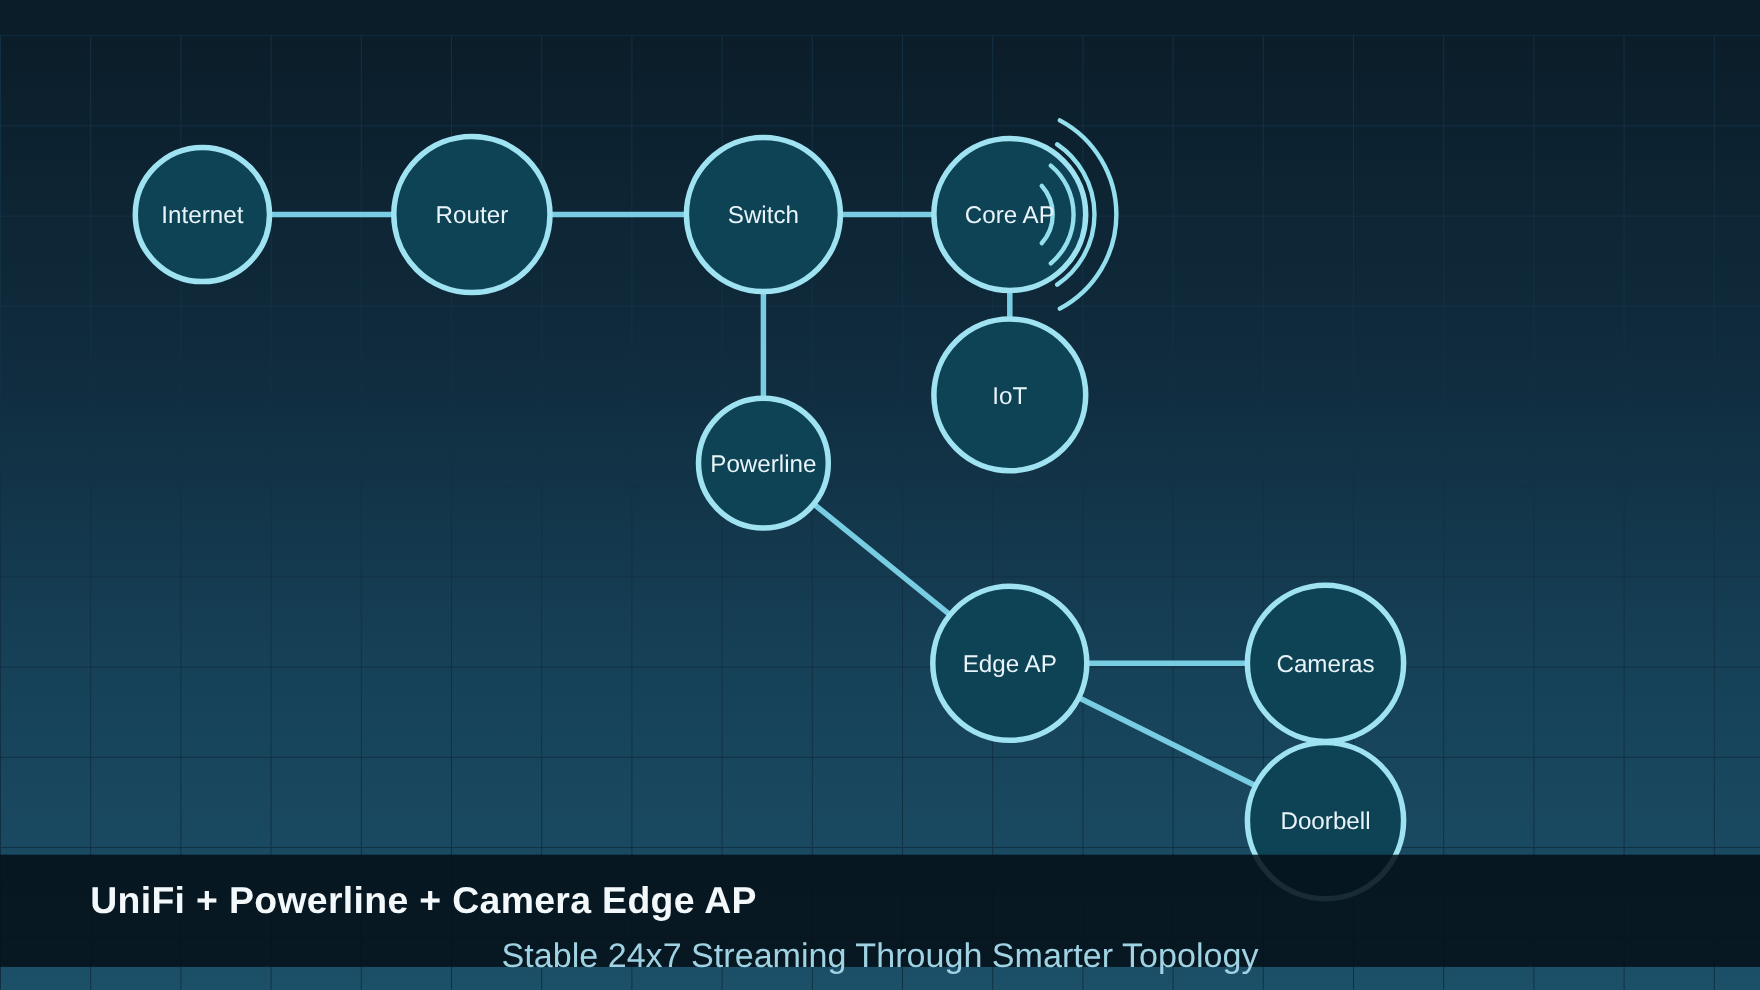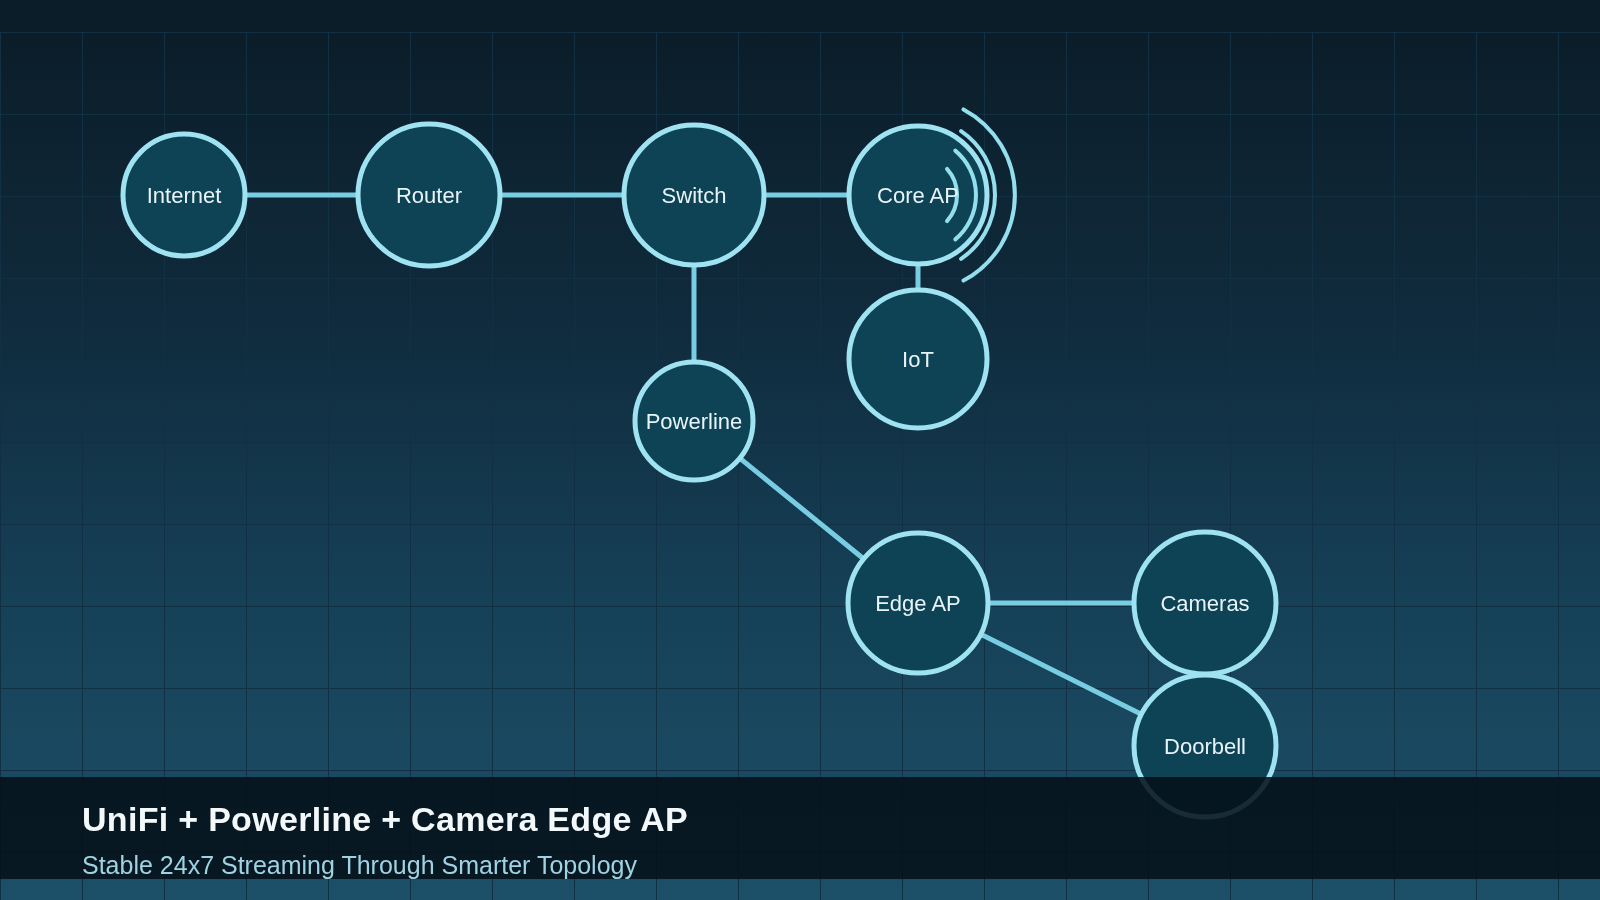--- a/index.html
+++ b/index.html
@@ -40,23 +40,24 @@
   }
   .footer h1 {
     margin: 0;
     font-size: 34px;
     font-weight: bold;
     color: var(--title-color, #f3f8fb);
     letter-spacing: 0.3px;
   }
   .footer p {
     margin: 12px 0 0 0;
-    font-size: 25px;
+    font-size: 31px;
     font-weight: normal;
     color: var(--subtitle-color, #9fd3e3);
+    text-align: center;
   }
 </style>
 </head>
 <body>
 
 <div class="stage">
   <svg id="diagram" width="1600" height="900" viewBox="0 0 1600 900">
       <g>
         <line x1="184" y1="163" x2="429" y2="163" stroke="#79cde3" stroke-width="5"></line>
         <line x1="429" y1="163" x2="694" y2="163" stroke="#79cde3" stroke-width="5"></line>

